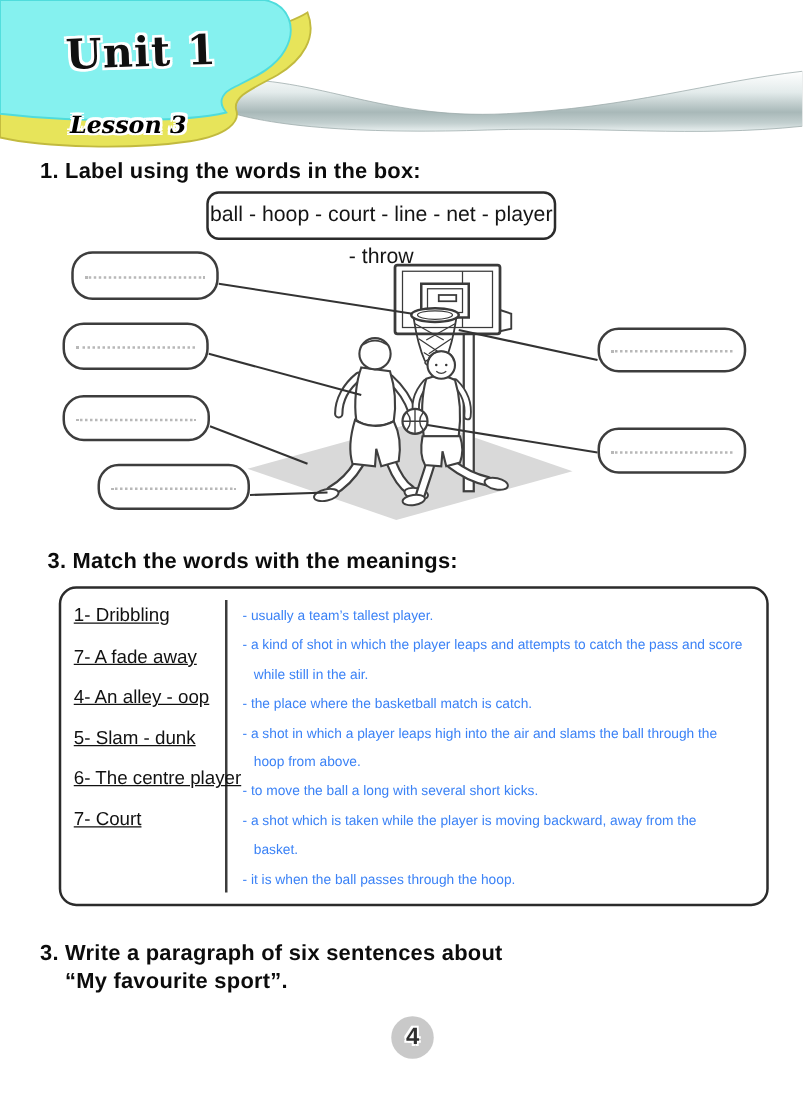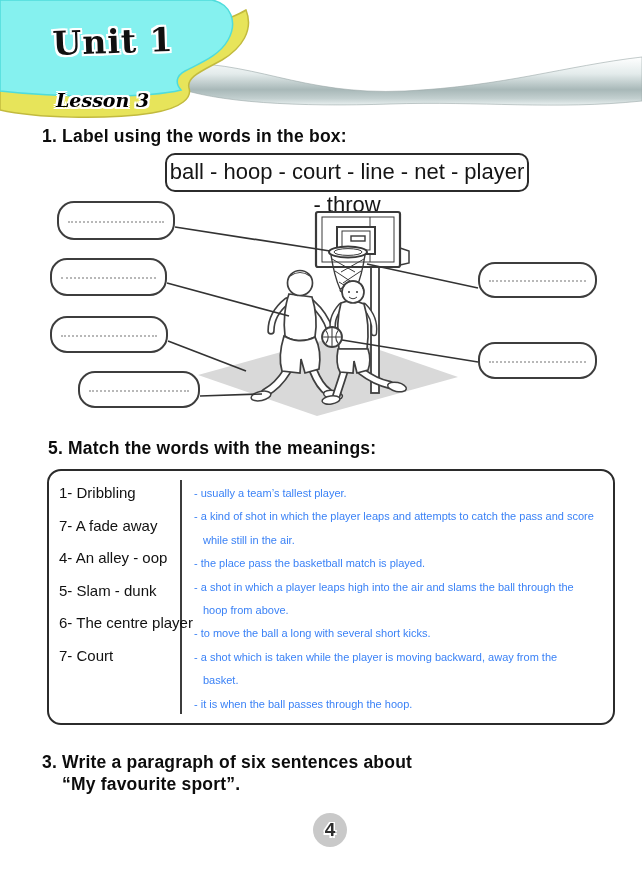--- a/index.html
+++ b/index.html
@@ -19,31 +19,31 @@
   }
   .lesson-badge {
     position:absolute; left:56px; top:89px;
     font-family:"DejaVu Serif", serif; font-weight:bold; font-style:italic;
     font-size:19px; color:#000000;
     text-shadow:-2px -2px 0 #fff, 2px -2px 0 #fff, -2px 2px 0 #fff, 2px 2px 0 #fff,
                  0 -2px 0 #fff, 0 2px 0 #fff, -2px 0 0 #fff, 2px 0 0 #fff;
   }
 
   
-  .ex-heading { position:absolute; font-weight:bold; font-size:17.5px; color:#0c0c0c; letter-spacing:0.2px; white-space:nowrap;margin-left:10px; }
+  .ex-heading { position:absolute; font-weight:bold; font-size:17.5px; color:#0c0c0c; letter-spacing:0.2px; white-space:nowrap; }
   .h1 { left:32px; top:126px; }
   .h2 { left:38px; top:438px; }
   .h3a { left:32px; top:752px; }
   .h3b { left:52px; top:774px;text-align:center; }
 
   
   .word-box {
-    position:absolute; left:165px; top:153px; width:364px; height:39px; box-sizing:border-box;
+    position:absolute; left:165px; top:153px; width:280px; height:39px; box-sizing:border-box;
     border:2.5px solid #2b2b2b; border-radius:10px; background:#fff;
-    text-align:center; line-height:33px; font-size:22px; color:#151515;
+    text-align:center; line-height:33px; font-size:17px; color:#151515;
   }
 
   
   .figure { position:absolute; left:0; top:198px; width:642px; height:240px; }
   .figure svg { position:absolute; left:0; top:0; }
   .blank {
     position:absolute; background:#fff; border:2px solid #3d3d3d; border-radius:17px;
     box-sizing:border-box;
   }
   .blank .dashes { position:absolute; left:8%; right:8%; top:50%; border-top:2px dotted #b8b8b8; }
@@ -53,21 +53,21 @@
   .b4 { left:78px;  top:173px; width:122px; height:37px; }
   .b5 { left:478px; top:64px;  width:119px; height:36px; }
   .b6 { left:478px; top:144px; width:119px; height:37px; }
 
   
   .match-table {
     position:absolute; left:47px; top:469px; width:568px; height:256px; box-sizing:border-box;
     border:2.5px solid #2b2b2b; border-radius:14px; background:#fff;
   }
   .table-divider { position:absolute; left:131px; top:9px; bottom:9px; width:2px; background:#3c3c3c; }
-  .terms { position:absolute; left:10px; top:13px; }
+  .terms { position:absolute; left:10px; top:13px;text-decoration:underline; }
   .term { height:32.6px; font-size:15px; color:#111; white-space:nowrap; }
   .meanings { position:absolute; left:145px; top:11px; width:400px; }
   .meaning { font-size:11px; line-height:23.4px; color:#3b82f6; text-indent:-9px; padding-left:9px; }
 
   
   .page-number-badge {
     position:absolute; left:313px; top:813px; width:34px; height:34px; border-radius:50%;
     background:#c9c9c9; text-align:center; line-height:34px;
   }
   .page-number-badge span {
@@ -205,35 +205,35 @@
         <span class="dashes"></span>
       </div>
     <div class="blank b5">
         <span class="dashes"></span>
       </div>
     <div class="blank b6">
         <span class="dashes"></span>
       </div>
   </div>
 
-  <div class="ex-heading h2">5. Match the words with the meanings:</div>
+  <div class="ex-heading h2">3. Match the words with the meanings:</div>
   <div class="match-table">
     <div class="table-divider"></div>
     <div class="terms">
       <div class="term">1- Dribbling</div>
       <div class="term">7- A fade away</div>
       <div class="term">4- An alley - oop</div>
       <div class="term">5- Slam - dunk</div>
       <div class="term">6- The centre player</div>
       <div class="term">7- Court</div>
     </div>
     <div class="meanings">
       <div class="meaning">- usually a team’s tallest player.</div>
       <div class="meaning">- a kind of shot in which the player leaps and attempts to catch the pass and score while still in the air.</div>
-      <div class="meaning">- the place pass the basketball match is played.</div>
+      <div class="meaning">- the place where the basketball match is catch.</div>
       <div class="meaning">- a shot in which a player leaps high into the air and slams the ball through the hoop from above.</div>
       <div class="meaning">- to move the ball a long with several short kicks.</div>
       <div class="meaning">- a shot which is taken while the player is moving backward, away from the basket.</div>
       <div class="meaning">- it is when the ball passes through the hoop.</div>
     </div>
   </div>
 
   <div class="ex-heading h3a">3. Write a paragraph of six sentences about</div>
   <div class="ex-heading h3b">“My favourite sport”.</div>
 

